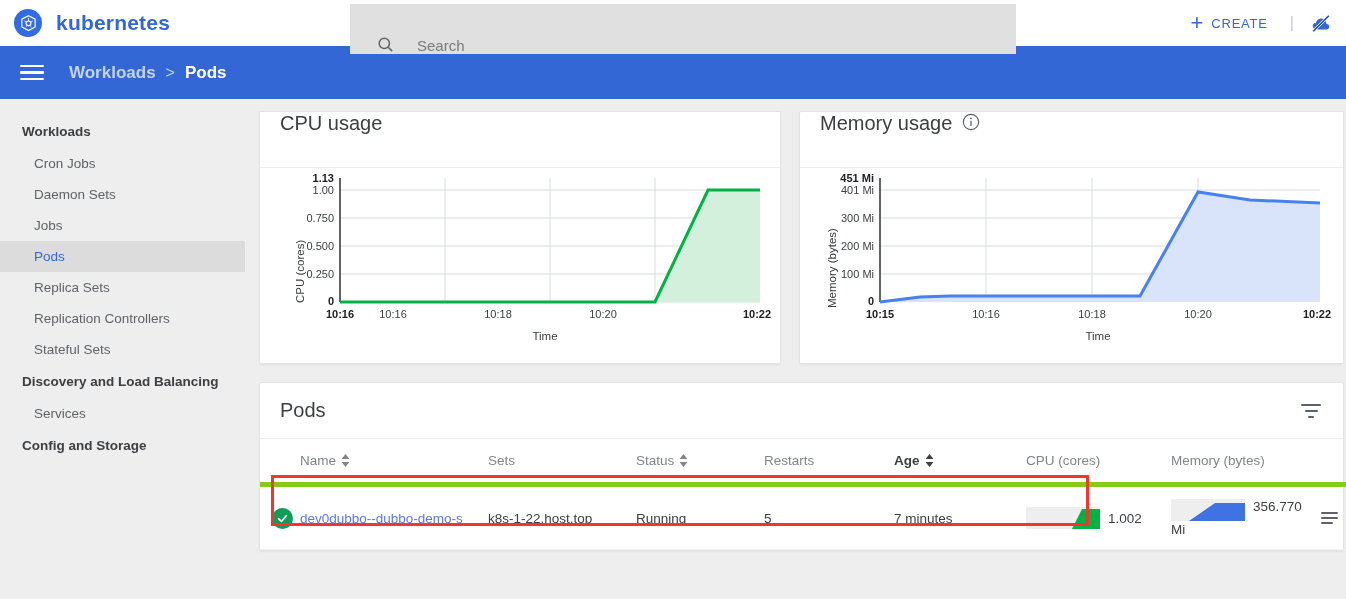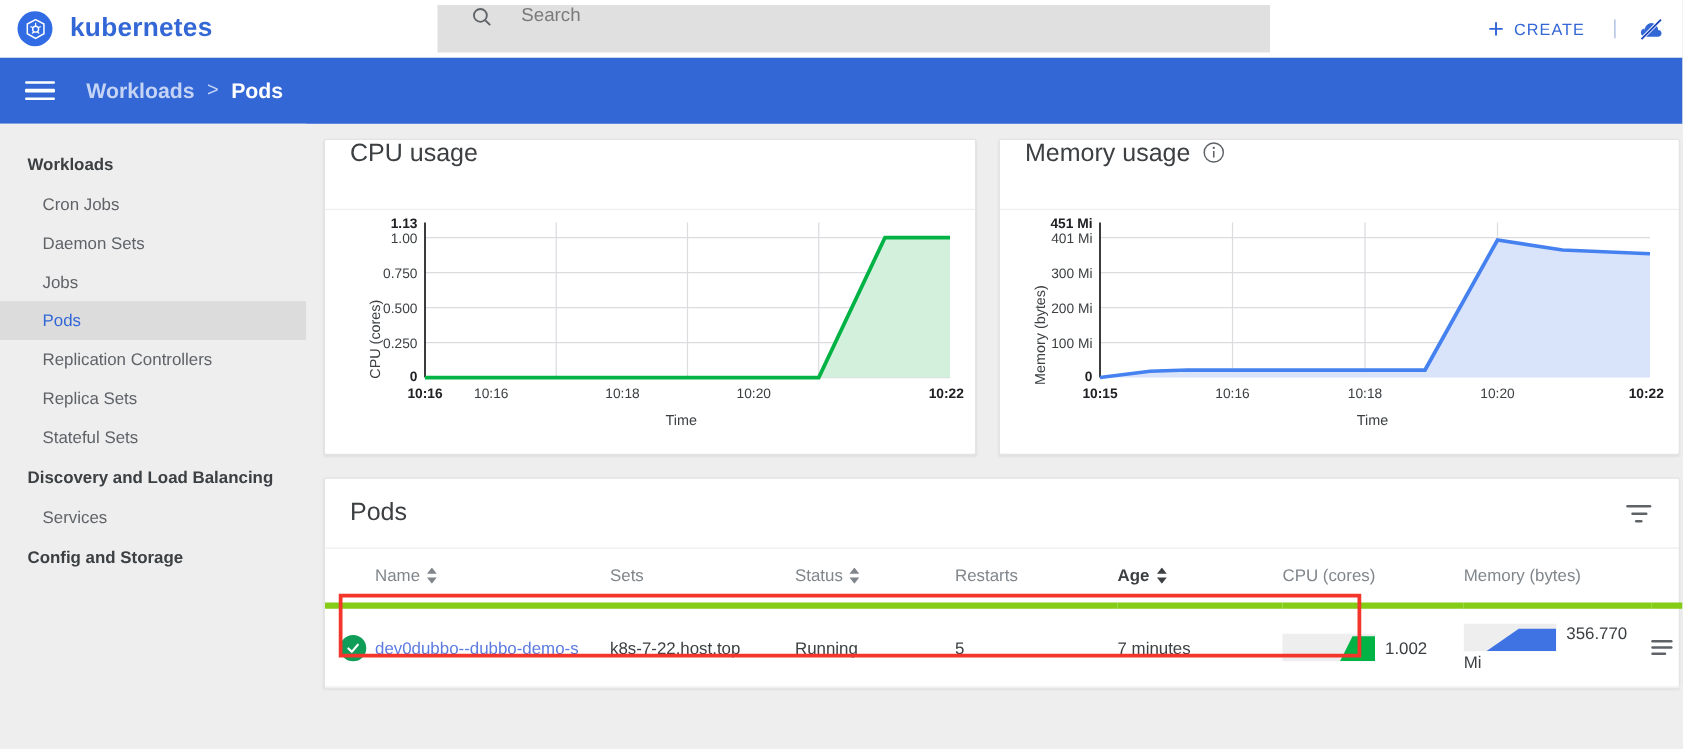--- a/index.html
+++ b/index.html
@@ -22,22 +22,22 @@
     background: #326ce5; position: relative;
     display: flex; align-items: center; justify-content: center;
   }
   .k8s-logo svg { display: block; }
   .brand {
     font-size: 21px; color: #3367d6; font-weight: bold;
     letter-spacing: .2px; margin-left: 14px;
   }
   .search-box {
     position: absolute; left: 350px; top: 4px;
-    width: 666px; height: 38px; background: #e0e0e0;
-    display: flex; align-items: flex-start;
+    width: 666px; height: 50px; background: #e0e0e0;
+    display: flex; align-items: flex-end;
   }
   .search-icon { margin-left: 26px; display: flex; }
   .search-input {
     border: none; outline: none; background: transparent;
     margin-left: 22px; font-size: 15px; color: #5f6368;
     font-family: "Liberation Sans", sans-serif; width: 500px;
   }
   .search-input::placeholder { color: #7a7a7a; }
   .topbar-right {
     position: absolute; right: 12px; top: 0; height: 46px;
@@ -229,22 +229,22 @@
 </div>
 
 <div class="body-wrap">
 
   <div class="sidebar">
     <div class="nav-head">Workloads</div>
     <div class="nav-item">Cron Jobs</div>
     <div class="nav-item">Daemon Sets</div>
     <div class="nav-item">Jobs</div>
     <div class="nav-item active">Pods</div>
+    <div class="nav-item">Replica Sets</div>
     <div class="nav-item">Replication Controllers</div>
-    <div class="nav-item">Replica Sets</div>
     <div class="nav-item">Stateful Sets</div>
 
     <div class="nav-head">Discovery and Load Balancing</div>
     <div class="nav-item">Services</div>
 
     <div class="nav-head">Config and Storage</div>
   </div>
 
   <div class="content">
 
@@ -418,21 +418,21 @@
             <td>
               <span class="status-ok">
                 <svg width="13" height="13" viewBox="0 0 24 24">
                   <polyline points="5,12.5 10,17.5 19,7" fill="none" stroke="#fff" stroke-width="3.2" stroke-linecap="round" stroke-linejoin="round"></polyline>
                 </svg>
               </span>
             </td>
             <td>
               <a class="pod-link">dev0dubbo--dubbo-demo-s</a>
             </td>
-            <td>k8s-7-22.host.top</td>
+            <td>k8s-1-22.host.top</td>
             <td>Running</td>
             <td>5</td>
             <td>7 minutes</td>
             <td>
               <div class="spark-cell">
                 <span class="spark">
                   <svg width="74" height="22" viewBox="0 0 74 22">
                     <polygon points="46,22 56,2 74,2 74,22" fill="#00b344"></polygon>
                   </svg>
                 </span>

